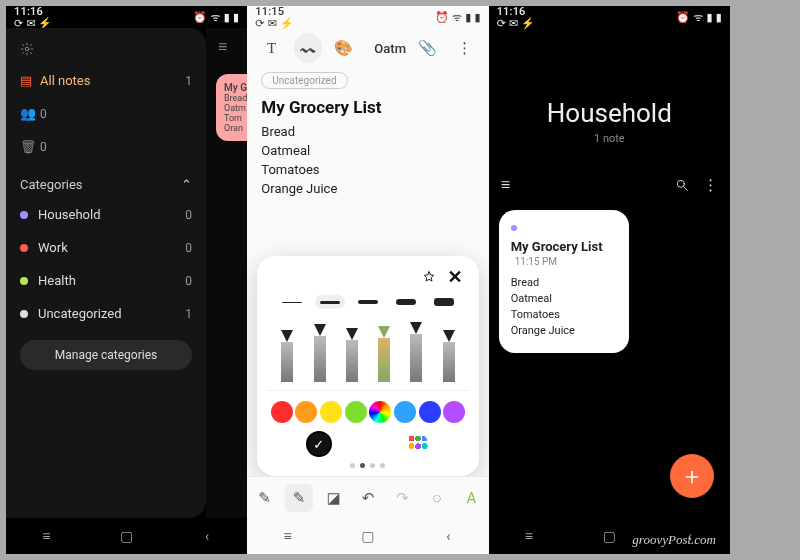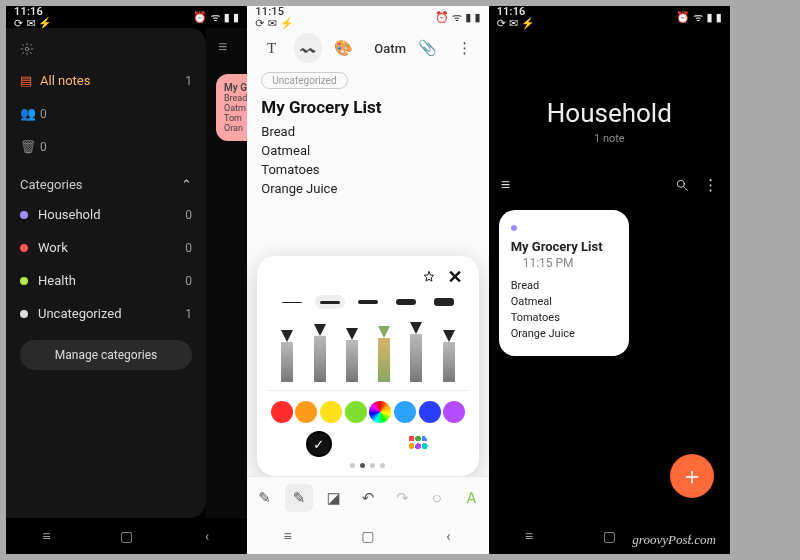--- a/index.html
+++ b/index.html
@@ -86,21 +86,21 @@
   .p3-head { text-align:center; padding: 70px 0 10px; }
   .p3-head .h { font-size:26px; font-weight:400; color:#eee; }
   .p3-head .sub { font-size:11px; color:#888; margin-top:4px; }
   .p3-bar { display:flex; align-items:center; padding: 20px 12px 8px; }
   .p3-bar .menu { font-size:16px; color:#ddd; }
   .p3-bar .sp { flex:1; }
   .p3-bar .ic { font-size:15px; color:#ddd; margin-left:14px; }
   .note-card { margin: 8px 0 0 10px; width:130px; background:#fff; color:#222; border-radius:16px; padding:10px 12px 14px; }
   .note-card .dot { width:6px; height:6px; border-radius:50%; background:#a38cff; display:inline-block; margin-bottom:4px; }
   .note-card .nt { font-size:13px; font-weight:700; }
-  .note-card .tm { font-size:12px; color:#888; margin:2px 12px 8px; }
+  .note-card .tm { font-size:10px; color:#888; margin:2px 4px 8px; }
   .note-card .bd { font-size:11px; line-height:1.45; }
   .fab { position:absolute; right:16px; bottom:56px; width:44px; height:44px; border-radius:50%; background:#ff6a3a; color:#fff; display:flex; align-items:center; justify-content:center; font-size:24px; box-shadow:0 4px 10px rgba(0,0,0,.4); }
 
   .watermark { position:absolute; right:14px; bottom:6px; font-size:13px; font-style:italic; color:#cfcfcf; font-family: Georgia, 'Times New Roman', serif; pointer-events:none; }
 
   
   svg.i { width:14px; height:14px; display:block; }
   svg.i path, svg.i circle, svg.i rect, svg.i line, svg.i polyline { stroke: currentColor; stroke-width:1.6; fill:none; stroke-linecap:round; stroke-linejoin:round; }
 </style>
 </head>

